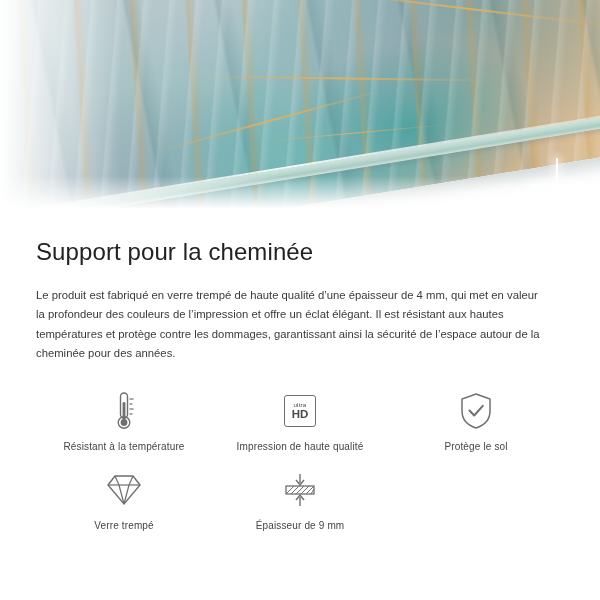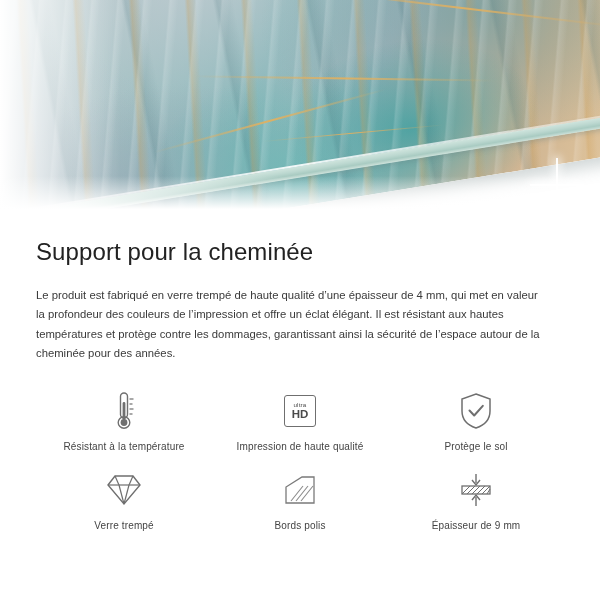--- a/index.html
+++ b/index.html
@@ -274,31 +274,20 @@
             <line x1="5" y1="12" x2="37" y2="12" stroke="#6f6f6f" stroke-width="1.2"></line>
             <line x1="12" y1="3" x2="16" y2="12" stroke="#6f6f6f" stroke-width="1.2"></line>
             <line x1="30" y1="3" x2="26" y2="12" stroke="#6f6f6f" stroke-width="1.2"></line>
             <line x1="16" y1="12" x2="21" y2="31" stroke="#6f6f6f" stroke-width="1.2"></line>
             <line x1="26" y1="12" x2="21" y2="31" stroke="#6f6f6f" stroke-width="1.2"></line>
           </svg>
         </div>
         <div class="feature-label">Verre trempé</div>
       </div>
 
-      <div class="feature">
-        <div class="feature-icon">
-          <svg width="36" height="34" viewBox="0 0 36 34">
-            <path d="M4 30 L4 14 L20 4 L32 4 L32 30 Z" fill="none" stroke="#7a7a7a" stroke-width="1.3"></path>
-            <line x1="9" y1="28" x2="21" y2="13" stroke="#8a8a8a" stroke-width="1.1"></line>
-            <line x1="14" y1="28" x2="26" y2="13" stroke="#8a8a8a" stroke-width="1.1"></line>
-            <line x1="19" y1="28" x2="31" y2="13" stroke="#8a8a8a" stroke-width="1.1"></line>
-          </svg>
-        </div>
-        <div class="feature-label">Bords polis</div>
-      </div>
 
       <div class="feature">
         <div class="feature-icon">
           <svg width="40" height="36" viewBox="0 0 40 36">
             <line x1="20" y1="2" x2="20" y2="11" stroke="#6f6f6f" stroke-width="1.4"></line>
             <path d="M16 8 L20 13 L24 8" fill="none" stroke="#6f6f6f" stroke-width="1.4"></path>
             <rect x="6" y="14" width="28" height="8" fill="none" stroke="#6f6f6f" stroke-width="1.3"></rect>
             <path d="M6 22 L14 14 M11 22 L19 14 M16 22 L24 14 M21 22 L29 14 M26 22 L34 14 M31 22 L34 17" stroke="#6f6f6f" stroke-width="1"></path>
             <line x1="20" y1="34" x2="20" y2="25" stroke="#6f6f6f" stroke-width="1.4"></line>
             <path d="M16 28 L20 23 L24 28" fill="none" stroke="#6f6f6f" stroke-width="1.4"></path>

